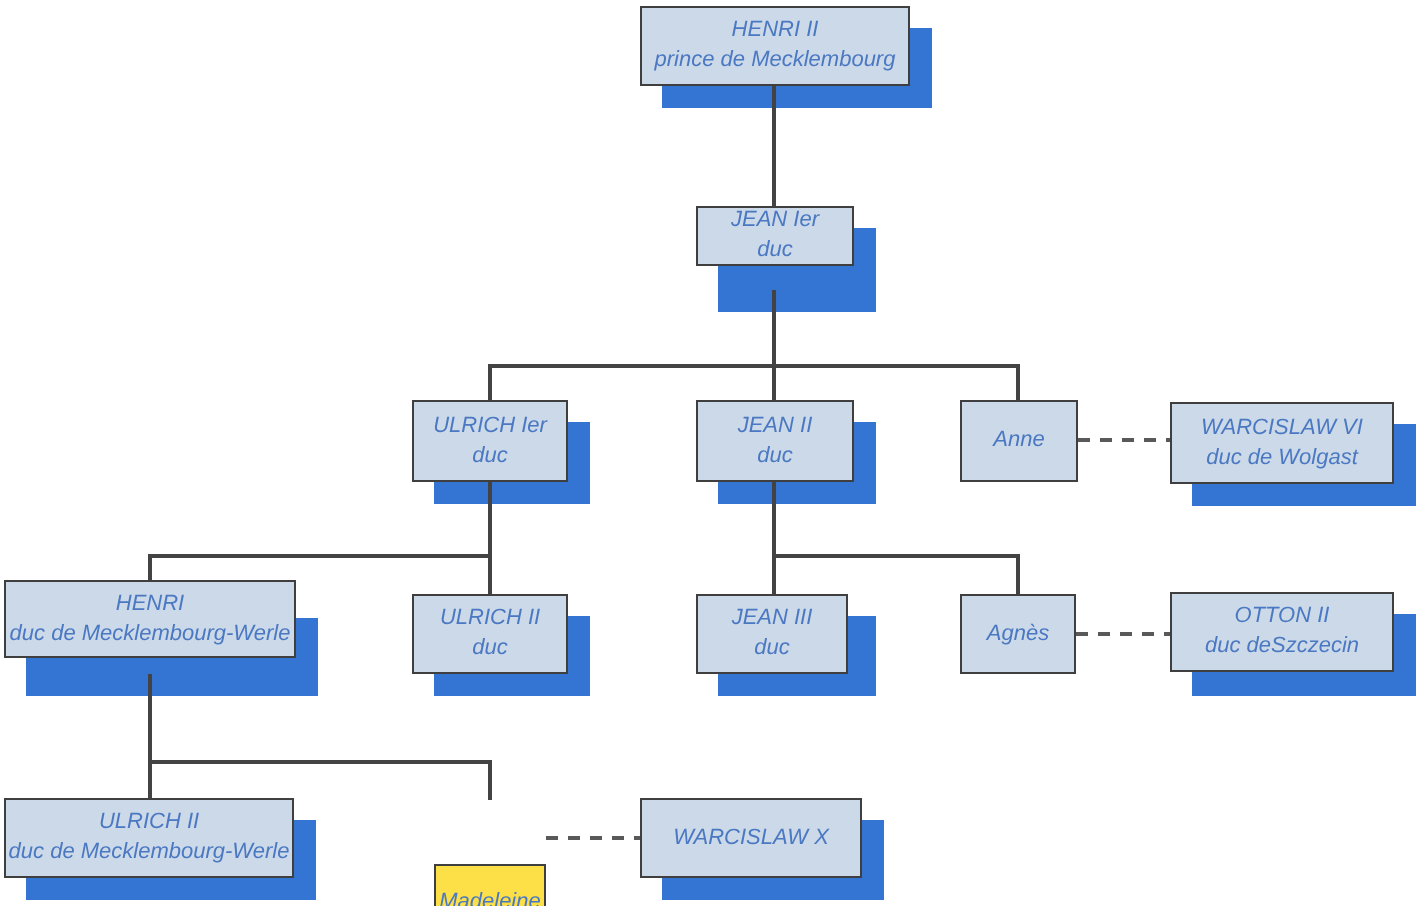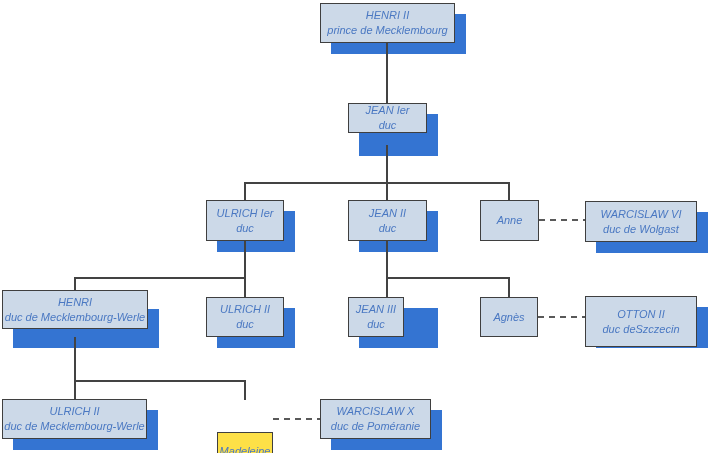--- a/index.html
+++ b/index.html
@@ -96,35 +96,34 @@
       <div>duc de Wolgast</div>
     </div>
     <div class="node" style="left: 2px; top: 290px; width: 146px; height: 39px; background: rgb(204, 217, 232); border-color: rgb(63, 63, 63); color: rgb(74, 120, 194);">
       <div>HENRI</div>
       <div>duc de Mecklembourg-Werle</div>
     </div>
     <div class="node" style="left: 206px; top: 297px; width: 78px; height: 40px; background: rgb(204, 217, 232); border-color: rgb(63, 63, 63); color: rgb(74, 120, 194);">
       <div>ULRICH II</div>
       <div>duc</div>
     </div>
-    <div class="node" style="left: 348px; top: 297px; width: 56px; height: 40px; background: rgb(204, 217, 232); border-color: rgb(63, 63, 63); color: rgb(74, 120, 194);">
+    <div class="node" style="left: 348px; top: 297px; width: 76px; height: 40px; background: rgb(204, 217, 232); border-color: rgb(63, 63, 63); color: rgb(74, 120, 194);">
       <div>JEAN III</div>
       <div>duc</div>
     </div>
     <div class="node" style="left: 480px; top: 297px; width: 58px; height: 40px; background: rgb(204, 217, 232); border-color: rgb(63, 63, 63); color: rgb(74, 120, 194);">
       <div>Agnès</div>
     </div>
-    <div class="node" style="left: 585px; top: 296px; width: 112px; height: 51px; background: rgb(204, 217, 232); border-color: rgb(63, 63, 63); color: rgb(74, 120, 194);">
+    <div class="node" style="left: 585px; top: 296px; width: 112px; height: 40px; background: rgb(204, 217, 232); border-color: rgb(63, 63, 63); color: rgb(74, 120, 194);">
       <div>OTTON II</div>
       <div>duc deSzczecin</div>
     </div>
     <div class="node" style="left: 2px; top: 399px; width: 145px; height: 40px; background: rgb(204, 217, 232); border-color: rgb(63, 63, 63); color: rgb(74, 120, 194);">
       <div>ULRICH II</div>
       <div>duc de Mecklembourg-Werle</div>
     </div>
     <div class="node" style="left: 217px; top: 400px; width: 56px; height: 38px; background: #fde047; border-color: rgb(63, 63, 63); color: rgb(74, 120, 194); margin-top: 32px;">
       <div>Madeleine</div>
     </div>
     <div class="node" style="left: 320px; top: 399px; width: 111px; height: 40px; background: rgb(204, 217, 232); border-color: rgb(63, 63, 63); color: rgb(74, 120, 194);">
       <div>WARCISLAW X</div>
-      <div>duc de Poméranie</div>
     </div>
   </div>
 
 </body></html>

